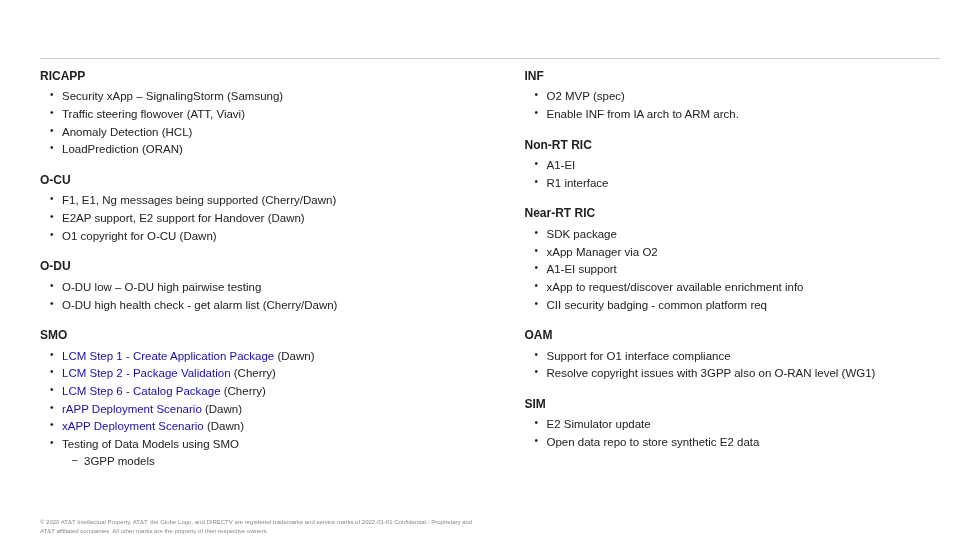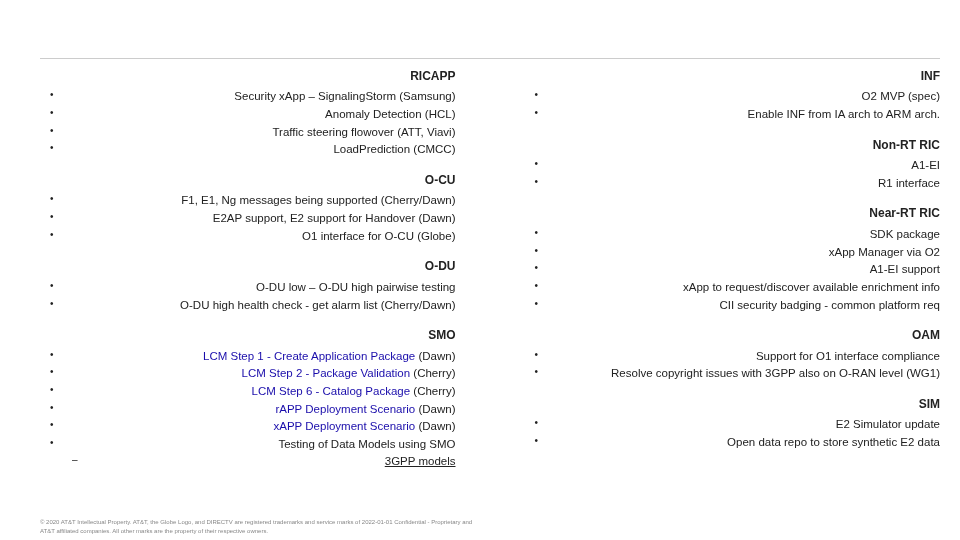--- a/index.html
+++ b/index.html
@@ -27,21 +27,20 @@
       left: 40px;
     }
     .content-area {
       position: absolute;
       top: 68px;
       left: 40px;
       right: 20px;
       bottom: 30px;
       display: flex;
       gap: 24px;
-      text-align: right;
     }
     .left-col {
       flex: 1;
       font-size: 11.5px;
       color: #222;
       line-height: 1.45;
     }
     .right-col {
       flex: 1;
       font-size: 11.5px;
@@ -71,21 +70,20 @@
       position: absolute;
       left: 0;
       top: 0;
       font-size: 10px;
     }
     ul ul {
       padding-left: 10px;
     }
     ul ul li {
       padding-left: 12px;
-      text-decoration: underline;
     }
     ul ul li::before {
       content: "–";
     }
     .underline-blue {
       color: #1a0dab;
     }
     .footer-text {
       position: absolute;
       bottom: 5px;
@@ -110,31 +108,31 @@
 <span class="page-number"></span>
 <h1 class="title"></h1>
 <div class="divider-line"></div>
 
 <div class="content-area">
   <div class="left-col" id="left-col">
       <div class="section">
         <div class="section-title">RICAPP</div>
         <ul>
           <li>Security xApp – SignalingStorm (Samsung)</li>
+          <li>Traffic steering flowover (ATT, Viavi)</li>
           <li>Anomaly Detection (HCL)</li>
-          <li>Traffic steering flowover (ATT, Viavi)</li>
-          <li>LoadPrediction (CMCC)</li>
+          <li>LoadPrediction (ORAN)</li>
         </ul>
       </div>
       <div class="section">
         <div class="section-title">O-CU</div>
         <ul>
           <li>F1, E1, Ng messages being supported (Cherry/Dawn)</li>
           <li>E2AP support, E2 support for Handover (Dawn)</li>
-          <li>O1 interface for O-CU (Globe)</li>
+          <li>O1 copyright for O-CU (Dawn)</li>
         </ul>
       </div>
       <div class="section">
         <div class="section-title">O-DU</div>
         <ul>
           <li>O-DU low – O-DU high pairwise testing</li>
           <li>O-DU high health check - get alarm list (Cherry/Dawn)</li>
         </ul>
       </div>
       <div class="section">

